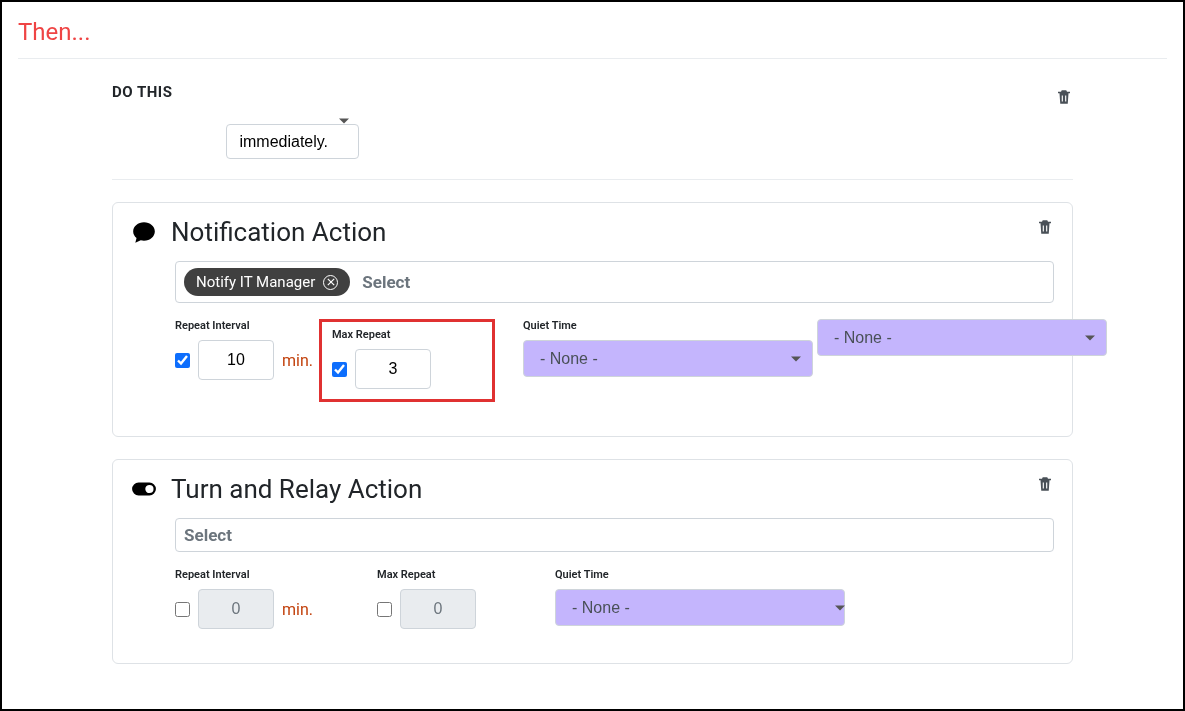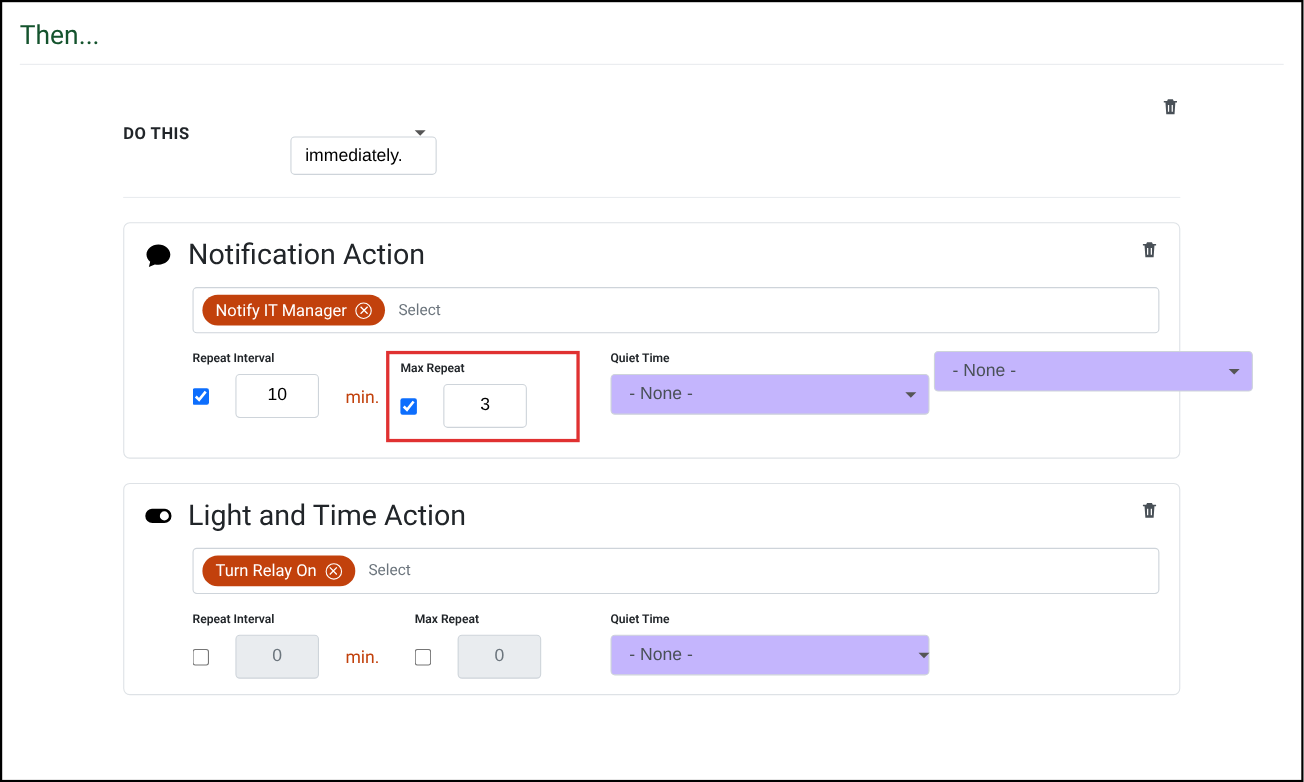--- a/index.html
+++ b/index.html
@@ -9,29 +9,29 @@
       color: #212529;
       width: 1185px;
       height: 711px;
       border: 2px solid #000;
       padding: 0;
     }
     .container { padding: 10px 16px 20px 16px; }
     .then-header {
       font-size: 24px;
       font-weight: 400;
-      color: #14532d;
+      color: #ef4444;
       padding: 6px 0 12px 0;
       border-bottom: 1px solid #e9ecef;
     }
     .content-body { padding: 0 94px; }
     .do-this-row {
       display: flex;
-      align-items: center;
-      gap: 92px;
+      align-items: flex-start;
+      gap: 54px;
       padding: 24px 0 20px 0;
       border-bottom: 1px solid #e9ecef;
       position: relative;
     }
     .do-this-label {
       font-size: 15px;
       font-weight: 700;
       letter-spacing: 0.5px;
       color: #212529;
       text-transform: uppercase;
@@ -65,21 +65,21 @@
       width: 18px;
       height: 20px;
       fill: #495057;
       cursor: pointer;
     }
     .do-this-trash { position: absolute; right: 0; top: 28px; }
     .action-card {
       border: 1px solid #dee2e6;
       border-radius: 6px;
       margin-top: 22px;
-      padding: 14px 18px 14px 18px;
+      padding: 14px 18px 34px 18px;
       position: relative;
     }
     .card-header-row {
       display: flex;
       align-items: center;
       gap: 14px;
     }
     .card-title {
       font-size: 26px;
       font-weight: 400;
@@ -90,49 +90,49 @@
     .chip-row {
       border: 1px solid #ced4da;
       border-radius: 4px;
       padding: 6px 8px;
       margin: 14px 0 0 44px;
       display: flex;
       align-items: center;
       gap: 12px;
     }
     .chip {
-      background: #c2410c;
+      background: #404040;
       color: #fff;
       border-radius: 16px;
       padding: 5px 12px;
       font-size: 15px;
       display: inline-flex;
       align-items: center;
       gap: 8px;
     }
     .chip-close {
       width: 15px; height: 15px;
       border: 1.5px solid #fff;
       border-radius: 50%;
       display: inline-flex;
       align-items: center;
       justify-content: center;
       cursor: pointer;
     }
     .chip-close svg { width: 8px; height: 8px; fill: #fff; }
-    .chip-placeholder { color: #6c757d; font-size: 14px; }
+    .chip-placeholder { color: #6c757d; font-size: 17px; font-weight: bold; }
     .fields-row {
       display: flex;
       margin: 16px 0 0 44px;
       gap: 0;
       align-items: flex-start;
     }
     .field-group { display: flex; flex-direction: column; gap: 8px; }
     .field-label { font-size: 11px; font-weight: 600; color: #212529; }
-    .field-controls { display: flex; align-items: center; gap: 24px; }
+    .field-controls { display: flex; align-items: center; gap: 8px; }
     .checkbox-ctrl {
       width: 15px; height: 15px;
       accent-color: #0d6efd;
       cursor: pointer;
     }
     .num-input {
       width: 76px;
       border: 1px solid #ced4da;
       border-radius: 4px;
       padding: 10px 12px;
@@ -262,37 +262,29 @@
           </span>
         </div>
       </div>
     </div>
 
     <div class="action-card">
       <div class="card-header-row">
         <svg class="toggle-icon" viewBox="0 0 24 24">
             <path d="M7 6h10a6 6 0 010 12H7A6 6 0 017 6zm10 2.2a3.8 3.8 0 100 7.6 3.8 3.8 0 000-7.6z"></path>
           </svg>
-        <span class="card-title">Light and Time Action</span>
+        <span class="card-title">Turn and Relay Action</span>
         <span class="card-trash">
           <svg class="trash-icon" viewBox="0 0 24 24">
               <path d="M6 7h12l-1 14H7L6 7zm3-4h6l1 2h4v2H4V5h4l1-2zM9 10v8h1.5v-8H9zm4.5 0v8H15v-8h-1.5z"></path>
             </svg>
         </span>
       </div>
 
       <div class="chip-row">
-        <span class="chip">
-          <span>Turn Relay On</span>
-          <span class="chip-close">
-            <svg viewBox="0 0 10 10">
-                <path d="M1 1l8 8M9 1l-8 8" stroke="#fff" stroke-width="1.5" fill="none"></path>
-              </svg>
-          </span>
-        </span>
         <span class="chip-placeholder">Select</span>
       </div>
 
       <div class="fields-row card2-fields">
         <div class="field-group fg-repeat">
           <span class="field-label">Repeat Interval</span>
           <div class="field-controls">
             <input type="checkbox" class="checkbox-ctrl" style="">
             <input type="text" class="num-input disabled" disabled="" value="0" style="">
             <span class="unit-label">min.</span>

